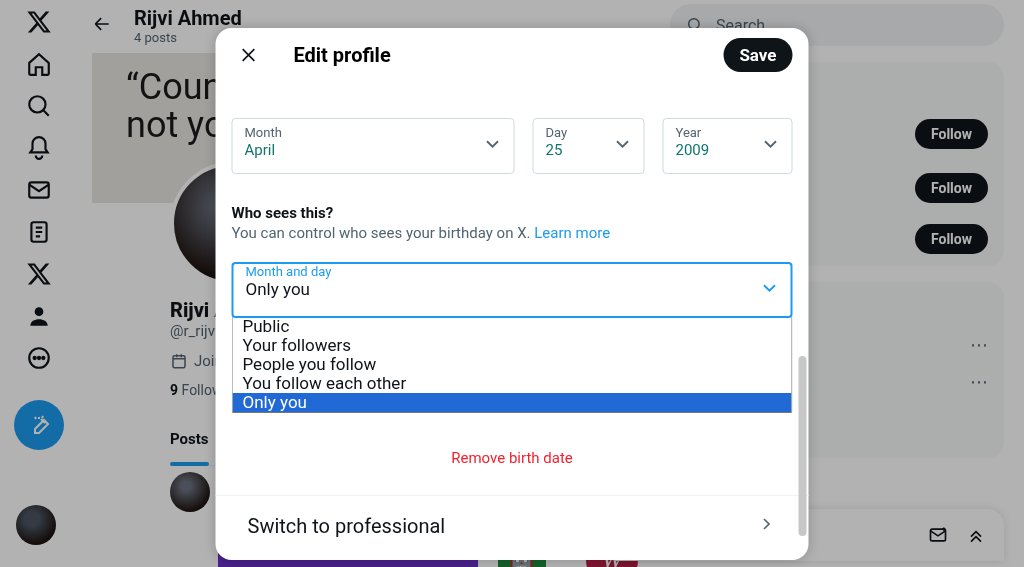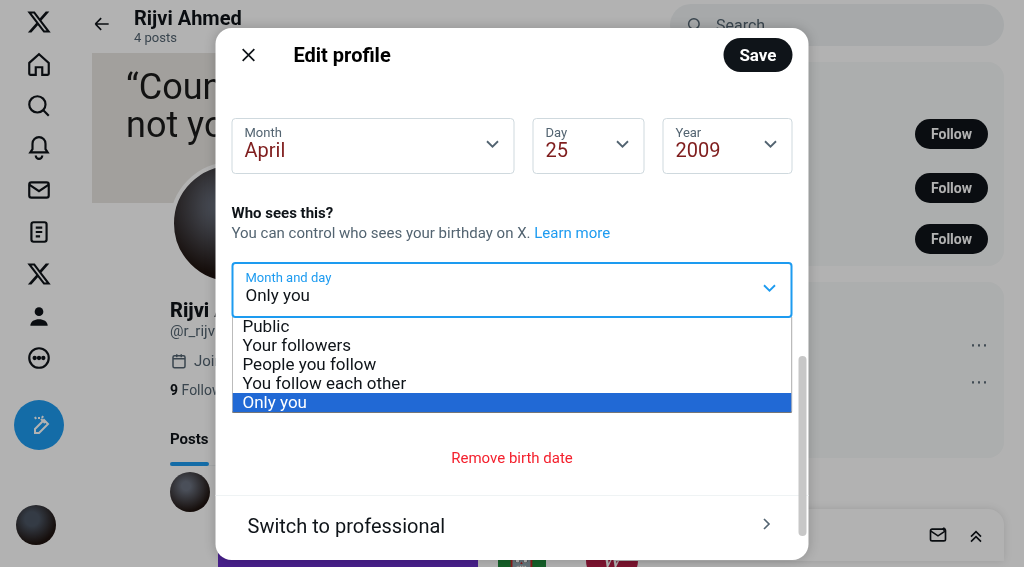--- a/index.html
+++ b/index.html
@@ -67,32 +67,32 @@
 .modal { position:absolute; left:50%; top:0; transform:translateX(-50%); margin-top:28px; width:593px; background:#fff; border-radius:16px; z-index:10; box-shadow:0 0 12px rgba(0,0,0,.2); padding:0 16px 22px; min-height:510px; }
 .modal-head { display:flex; align-items:center; gap:28px; height:54px; }
 .close-ic { width:34px; height:34px; border-radius:50%; display:flex; align-items:center; justify-content:center; cursor:pointer;}
 .close-ic svg{width:20px;height:20px;}
 .modal-title { font-size:20px; font-weight:700; }
 .save-btn { margin-left:auto; background:#0f1419; color:#fff; border-radius:9999px; padding:7px 16px; font-weight:700; font-size:17px; cursor:pointer;}
 
 .date-row{ display:flex; gap:18px; margin-top:36px;}
 .fld { border:1px solid #cfd9de; border-radius:4px; position:relative; height:56px; padding:6px 12px; display:flex; flex-direction:column; justify-content:center;}
 .fld-label{ font-size:13px; color:#536471; position:absolute; top:6px; left:12px;}
-.fld-val{ font-size:20px; color:#7f1d1d; margin-top:8px;}
+.fld-val{ font-size:15px; color:#0f766e; margin-top:8px;}
 .fld .chev{ position:absolute; right:10px; top:50%; transform:translateY(-50%); color:#536471;}
 .fld .chev svg{width:22px;height:22px;}
 .fld.month{flex:1;}
 .fld.day{width:112px;}
 .fld.year{width:130px;}
 
 .section-h{ font-size:15px; font-weight:700; margin-top:30px; color:#0f1419;}
 .section-sub{ font-size:15px; color:#536471; margin-top:2px;}
 .section-sub a{ color:#1d9bf0; text-decoration:none;}
 
-.sel-open{ margin-top:20px; border:2px solid #1d9bf0; border-radius:4px; position:relative; height:56px; padding:6px 12px 0;}
+.sel-open{ margin-top:20px; border:2px solid #1d9bf0; border-radius:4px; position:relative; height:56px; padding:0 12px 0;}
 .sel-open .so-label{ font-size:13px; color:#1d9bf0;}
 .sel-open .so-val{ font-size:17px; color:#0f1419; margin-top:0px;}
 .sel-open .chev{ position:absolute; right:10px; top:50%; transform:translateY(-50%); color:#1d9bf0;}
 .sel-open .chev svg{width:22px;height:22px;}
 
 .dropdown{ border:1px solid #767676; border-top:none; background:#fff; border-radius:0 0 2px 2px; overflow:hidden; margin-top:-1px;}
 .dropdown .opt{ font-size:17px; color:#0f1419; padding:0px 10px; height:19px; line-height:19px; cursor:pointer;}
 .dropdown .opt.sel{ background:#2169d5; color:#fff;}
 
 .remove-link{ color:#f4212e; font-size:15px; text-align:center; margin-top:36px; cursor:pointer;}

